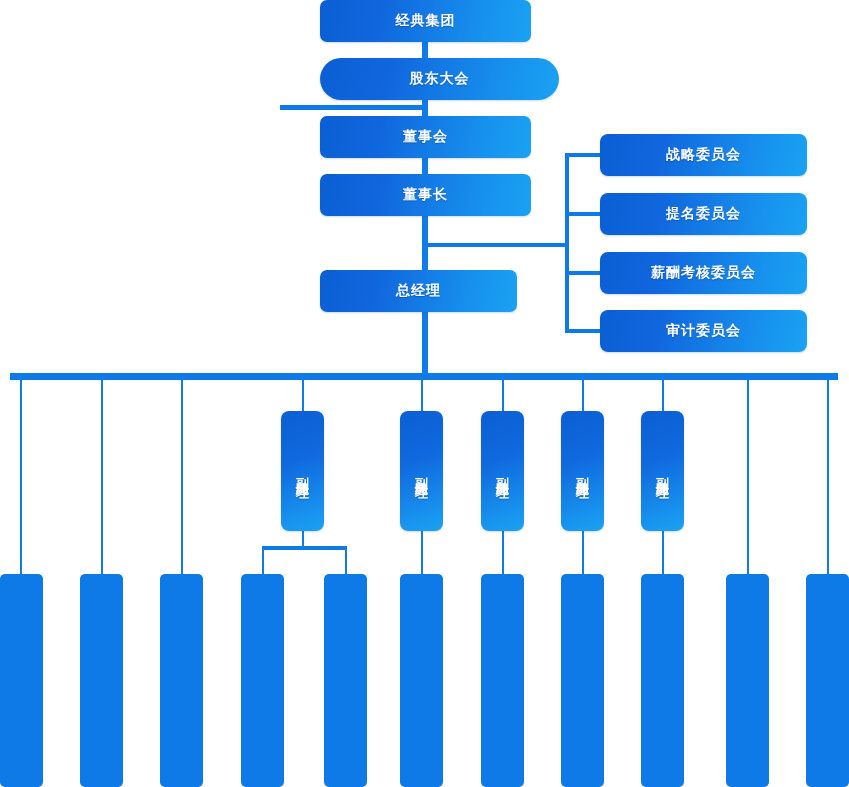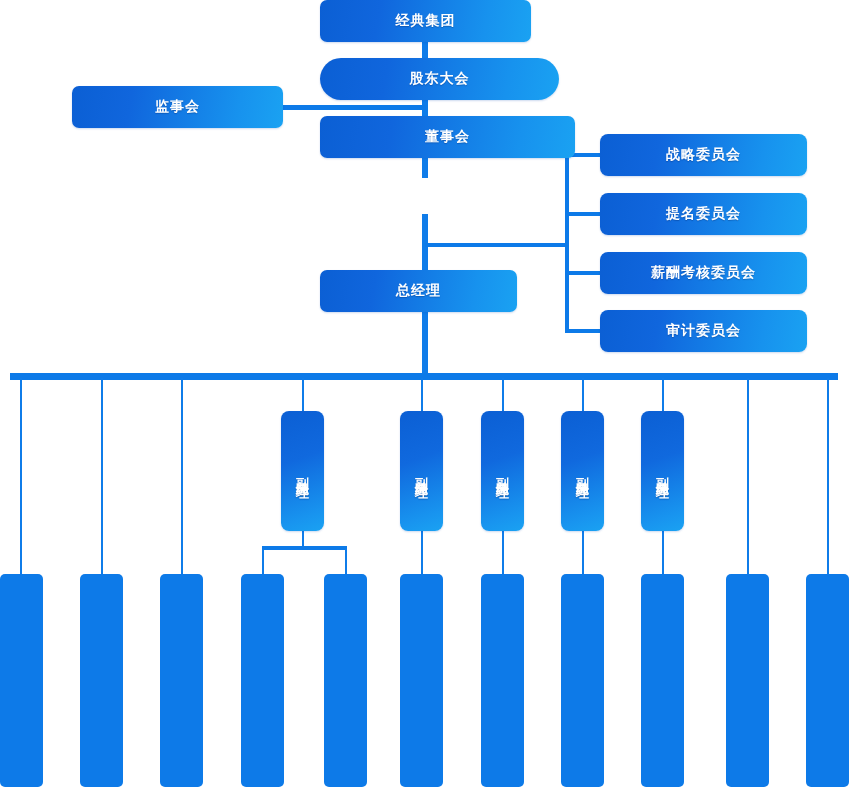--- a/index.html
+++ b/index.html
@@ -119,30 +119,30 @@
   <div class="conn thin" style="left:582px;top:531px;width:2px;height:44px;"></div>
   <div class="conn thin" style="left:662px;top:531px;width:2px;height:44px;"></div>
   <div class="conn thin" style="left:667px;top:378px;width:0px;height:0px;"></div>
 
   <div class="node main" style="left:320px;top:0px;width:211px;">
     <span>经典集团</span>
   </div>
   <div class="node main" style="left:320px;top:58px;width:239px;border-radius:21px;">
     <span>股东大会</span>
   </div>
-  <div class="node main" style="left:320px;top:116px;width:255px;font-family:Liberation Mono, monospace;">
+  <div class="node main" style="left:320px;top:116px;width:211px;font-family:Liberation Mono, monospace;">
     <span>董事会</span>
+  </div>
+  <div class="node main" style="left:320px;top:174px;width:211px;">
+    <span>董事长</span>
   </div>
   <div class="node main" style="left:320px;top:270px;width:197px;border-radius:7px;">
     <span>总经理</span>
   </div>
 
-  <div class="node side" style="left:72px;top:86px;width:211px;">
-    <span>监事会</span>
-  </div>
 
   <div class="node committee" style="left:600px;top:134px;width:207px;">
     <span>战略委员会</span>
   </div>
   <div class="node committee" style="left:600px;top:193px;width:207px;font-family:Liberation Mono, monospace;">
     <span>提名委员会</span>
   </div>
   <div class="node committee" style="left:600px;top:310px;width:207px;">
     <span>审计委员会</span>
   </div>

